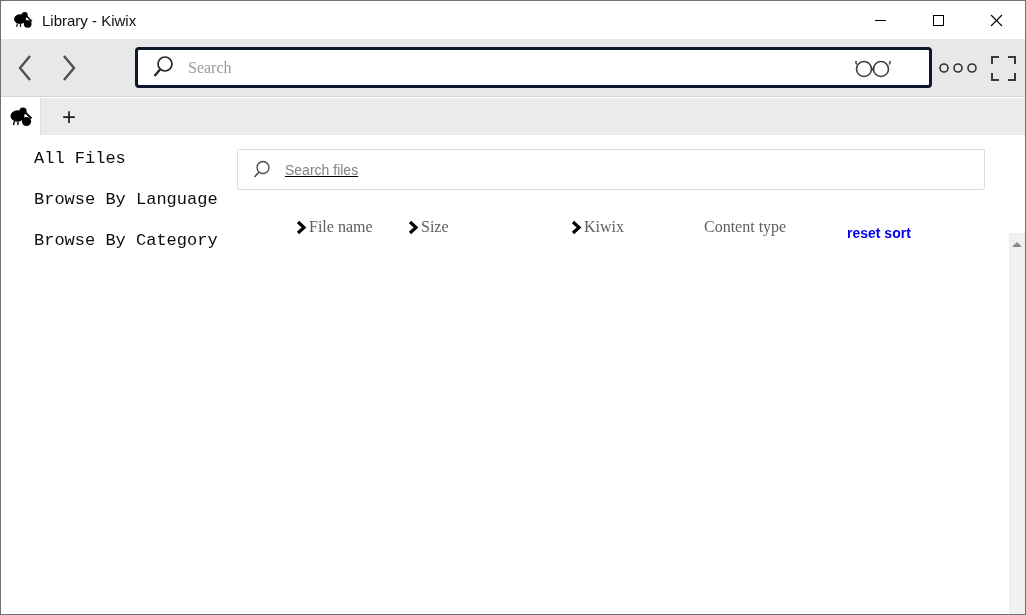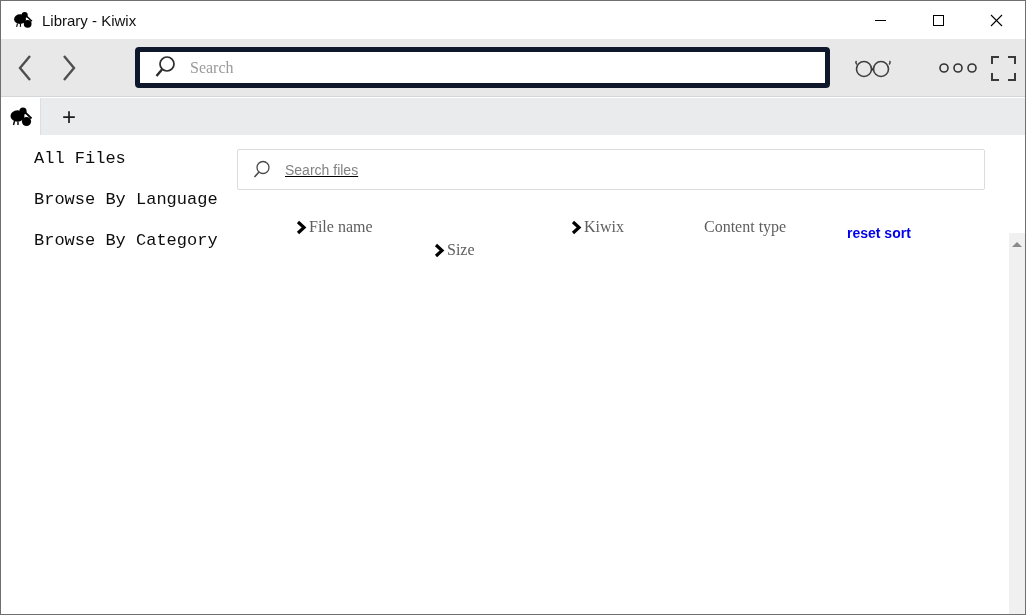--- a/index.html
+++ b/index.html
@@ -24,22 +24,22 @@
   .max-glyph{ display:block; width:11px; height:11px; border:1px solid #000; background:transparent; }
 
   
   .toolbar{
     position:absolute; left:0; top:38px; width:100%; height:58px;
     background:#e8e8e8; border-bottom:1px solid #d4d6d8;
   }
   .nav-btn{ position:absolute; top:0; width:40px; height:58px; background:transparent; border:none; display:flex; align-items:center; justify-content:center; cursor:pointer; }
   .nav-back{ left:4px; } .nav-forward{ left:48px; }
   .tb-search{
-    position:absolute; left:134px; top:8px; width:695px; height:41px;
-    background:#ffffff; border:5px solid #0f172a; border-radius:4px;
+    position:absolute; left:134px; top:8px; width:797px; height:41px;
+    background:#ffffff; border:3px solid #0f172a; border-radius:4px;
     display:flex; align-items:center;
   }
   .tb-search svg{ margin-left:14px; flex:0 0 auto; }
   .tb-search input{
     flex:1; height:100%; border:none; outline:none; background:transparent;
     font-family:"Liberation Serif", serif; font-size:16px; color:#333; padding-left:12px;
   }
   .tb-search input::placeholder{ color:#9a9a9a; }
   .tool-icon-btn{ position:absolute; top:9px; height:40px; background:transparent; border:none; display:flex; align-items:center; justify-content:center; cursor:pointer; }
   .btn-glasses{ left:850px; width:44px; }
@@ -81,21 +81,21 @@
   .lib-search input{
     flex:1; height:100%; border:none; outline:none; background:transparent;
     font-family:"Liberation Sans", sans-serif; font-size:14px; color:#333; padding-left:14px;
   }
   .lib-search input::placeholder{ color:#828282; }
 
   .table-head{ position:absolute; left:0; top:83px; width:100%; height:24px; }
   .col{ position:absolute; display:flex; align-items:center; cursor:pointer; background:transparent; border:none; }
   .col .hd-label{ font-family:"Liberation Serif", serif; font-size:16px; color:#5e5e5e; }
   .col svg{ margin-right:2px; }
-  .col-filename{ left:294px; } .col-size{ left:432px;margin-top:23px; } .col-date{ left:569px; }
+  .col-filename{ left:294px; } .col-size{ left:406px; } .col-date{ left:569px; }
   .col-contenttype{ left:703px; cursor:default;text-align:right; }
   .reset-sort{
     position:absolute; left:846px; top:7px; background:transparent; border:none; cursor:pointer;
     font-family:"Liberation Sans", sans-serif; font-size:14px; font-weight:bold; color:#0000ee;
   }
   .file-list{ position:absolute; left:236px; top:110px; right:20px; bottom:0; }
 
   
   .scrollbar{
     position:absolute; right:0; top:232px; width:16px; height:381px;

